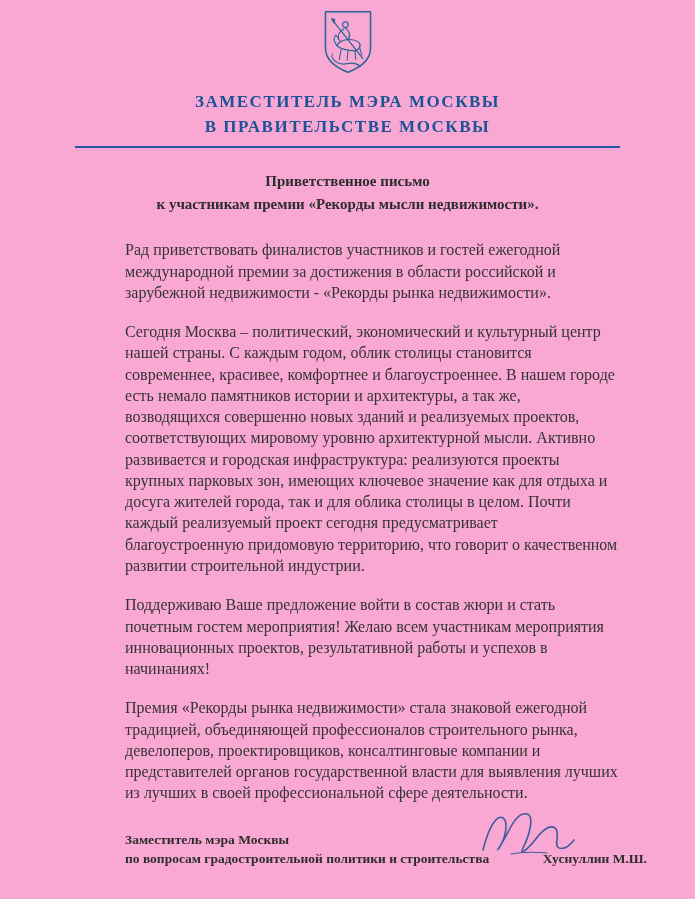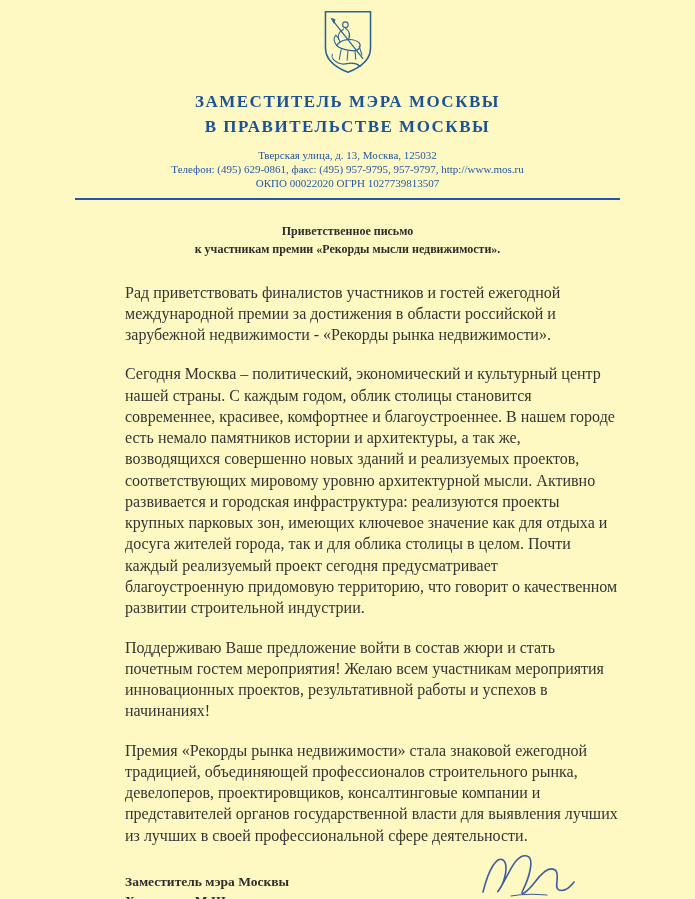--- a/index.html
+++ b/index.html
@@ -2,21 +2,21 @@
 <html><head>
 <meta charset="utf-8">
 <style>
   * { margin: 0; padding: 0; box-sizing: border-box; }
   html, body { background: #ffffff; }
   .page {
     position: relative;
     width: 695px;
     height: 899px;
     margin: 0 auto;
-    background: #fef9c3;
+    background: #f9a8d4;
     font-family: "Liberation Serif", serif;
     color: #333333;
     overflow: hidden;
   }
   
   .letterhead { text-align: center; padding-top: 8px; }
   .crest { display: inline-block; width: 52px; height: 68px; }
   .org-name {
     margin-top: 10px;
     color: #1c5296;
@@ -35,21 +35,21 @@
   .divider {
     width: 545px;
     margin: 7px auto 0 auto;
     border-top: 2px solid #2458a6;
   }
   
   .letter-title {
     margin-top: 22px;
     text-align: center;
     font-weight: bold;
-    font-size: 12px;
+    font-size: 15px;
     color: #2d2d2d;
     line-height: 1.5;
   }
   .letter-body {
     margin: 24px 77px 0 125px;
     font-size: 16px;
     line-height: 1.33;
     color: #343434;
     text-align: left;
   }
@@ -104,44 +104,40 @@
 
       <path d="M13 58 q7 7 16 5 q9 -2 15 3" stroke-width="1.4"></path>
       <path d="M13 58 q-3 -3 -1 -6" stroke-width="1.1"></path>
     </svg>
 
     <div class="org-name">
       <div>ЗАМЕСТИТЕЛЬ МЭРА МОСКВЫ</div>
       <div>В ПРАВИТЕЛЬСТВЕ МОСКВЫ</div>
     </div>
 
-    <div class="addr-block">
-      <div>Тверская улица, д. 13, Москва, 125032</div>
-      <div>Телефон: (495) 629-0861, факс: (495) 957-9795, 957-9797, http://www.mos.ru</div>
-      <div>ОКПО 00022020 ОГРН 1027739813507</div>
-    </div>
 
     <div class="divider"></div>
   </div>
 
   <div class="letter-title">
     <div>Приветственное письмо</div>
     <div>к участникам премии «Рекорды мысли недвижимости».</div>
   </div>
 
   <div class="letter-body">
     <p>Рад  приветствовать финалистов участников и гостей ежегодной международной премии за достижения в области российской и зарубежной недвижимости - «Рекорды рынка недвижимости».</p>
     <p>Сегодня Москва – политический, экономический и культурный центр нашей страны. С каждым годом, облик столицы становится современнее,  красивее, комфортнее и благоустроеннее.  В нашем городе есть немало памятников истории и архитектуры, а так же, возводящихся совершенно новых зданий и реализуемых проектов, соответствующих мировому уровню архитектурной мысли.  Активно развивается и городская инфраструктура: реализуются проекты крупных парковых зон, имеющих ключевое значение как для отдыха и досуга жителей города, так и для облика столицы в целом. Почти каждый реализуемый проект сегодня предусматривает благоустроенную придомовую территорию, что говорит о качественном развитии строительной индустрии.</p>
     <p>Поддерживаю Ваше предложение войти в состав жюри и стать почетным гостем мероприятия! Желаю всем участникам мероприятия инновационных проектов, результативной работы и успехов в начинаниях!</p>
     <p>Премия «Рекорды рынка недвижимости» стала знаковой ежегодной традицией, объединяющей профессионалов строительного рынка, девелоперов, проектировщиков, консалтинговые компании и   представителей органов государственной власти для выявления лучших из лучших в своей профессиональной сфере деятельности.</p>
   </div>
 
   <div class="sig-block">
     <div>Заместитель мэра Москвы</div>
     <div class="sig-row2">
+      <span>по вопросам градостроительной политики и строительства</span>
       <span>Хуснуллин М.Ш.</span>
     </div>
     <svg class="sig-scribble" viewBox="0 0 100 62" fill="none" stroke="#3f5d9e" stroke-width="1.6" stroke-linecap="round">
       <path d="M6 44 C12 20 20 8 26 12 C32 16 28 34 22 42 C18 47 24 40 30 28 C36 16 42 6 50 8 C58 10 52 30 46 42 C42 50 50 44 58 34 C64 26 72 18 78 22 C84 26 76 40 82 42 C88 44 94 38 97 34"></path>
       <path d="M34 48 C44 46 58 46 70 47" stroke-width="1.1"></path>
     </svg>
   </div>
 
 </div>
 

